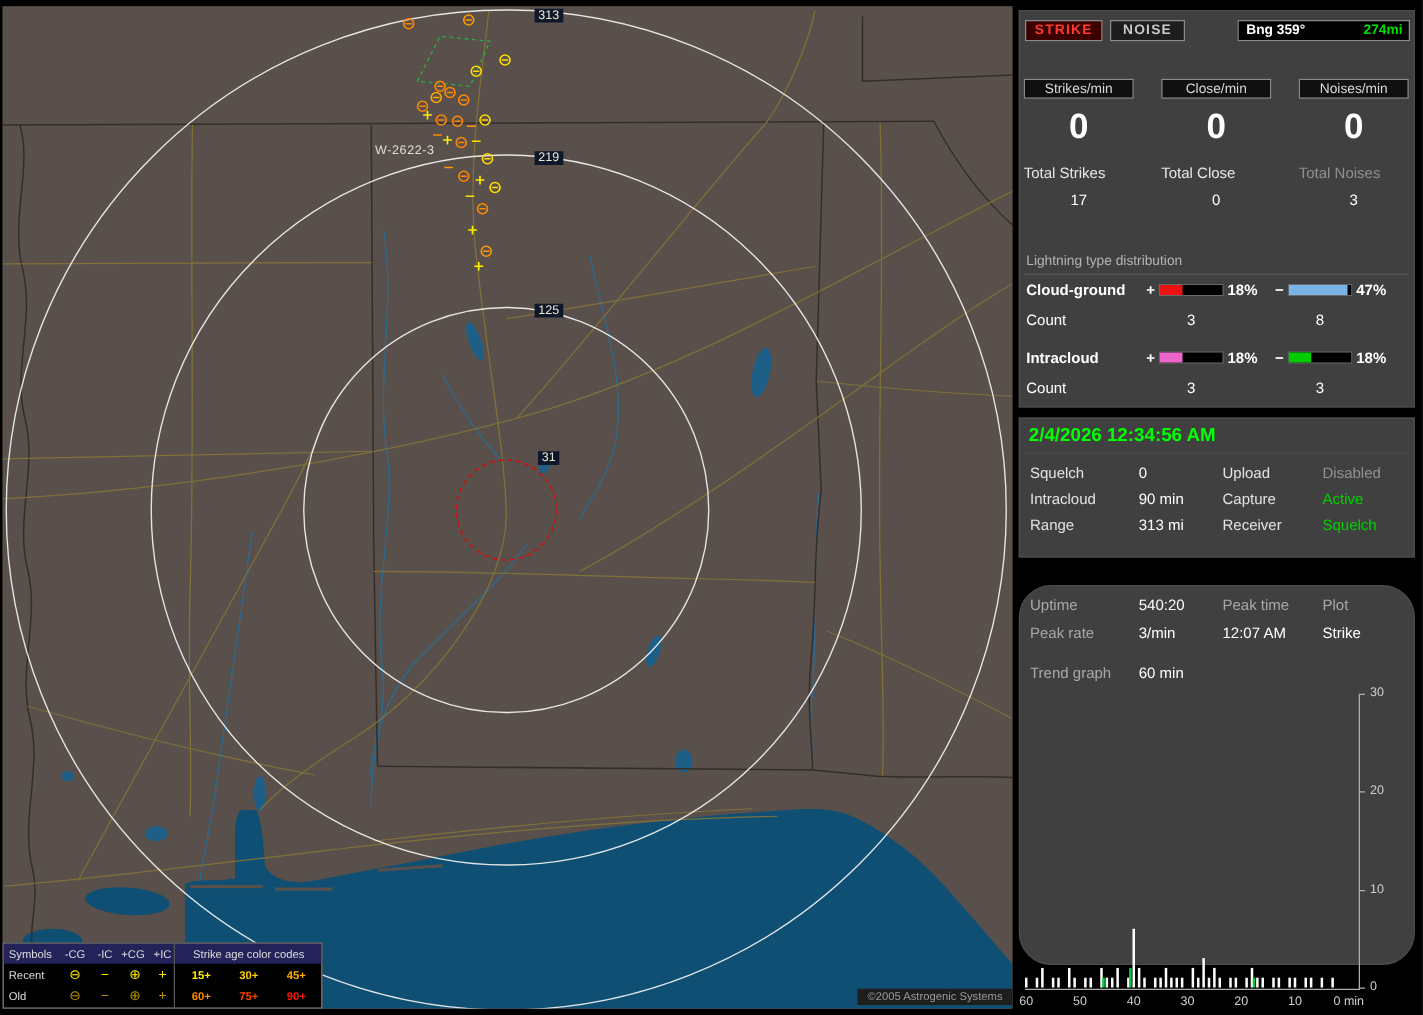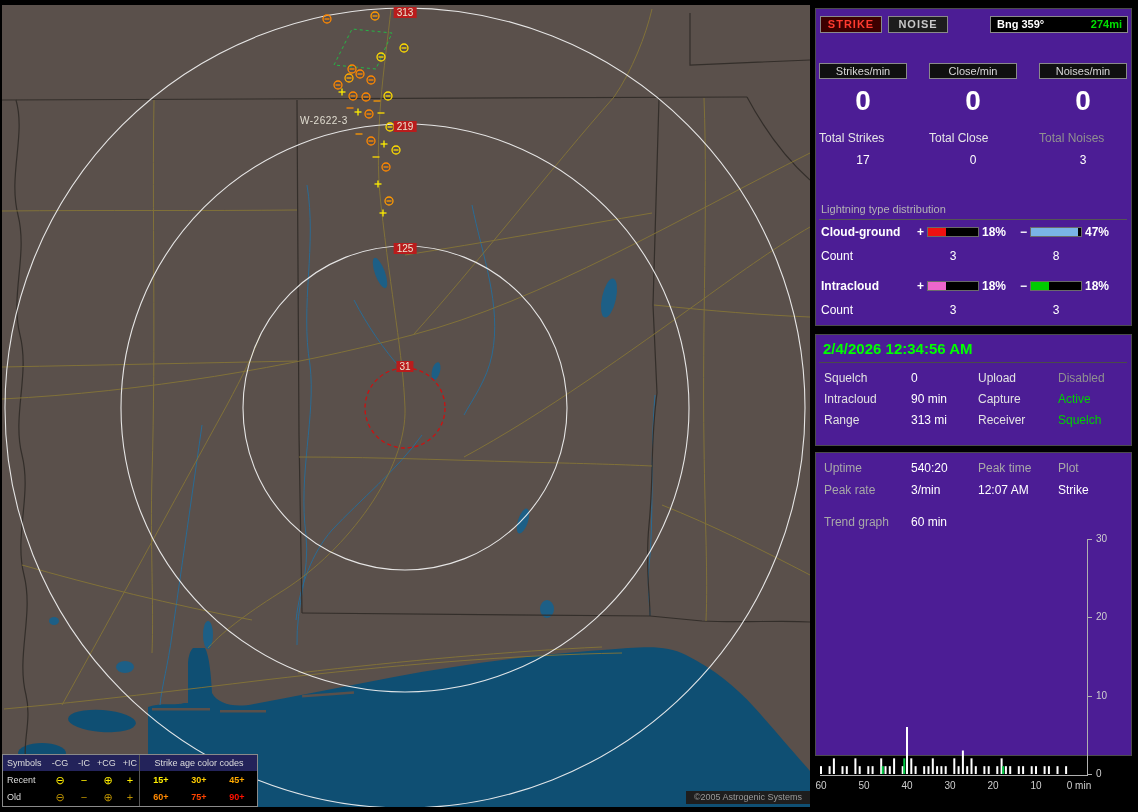--- a/index.html
+++ b/index.html
@@ -4,41 +4,41 @@
 <style>
   html,body{margin:0;padding:0;background:#000;}
   body{width:1138px;height:812px;overflow:hidden;position:relative;
        font-family:"Liberation Sans",sans-serif;color:#ddd;}
   .screen{position:absolute;inset:0;}
 
   
   .map{position:absolute;left:2px;top:5px;width:808px;height:802px;background:#5a504b;overflow:hidden;}
   .map svg{position:absolute;left:0;top:0;}
   .ring-label{position:absolute;transform:translateX(-50%);font-size:10px;line-height:11px;
-              color:#ece6d2;background:#b91c1c;padding:0 3px;white-space:nowrap;}
+              color:#ece6d2;background:#0f172a;padding:0 3px;white-space:nowrap;margin-left:34px;}
   .storm-label{position:absolute;font-size:10px;color:#e0dcd0;letter-spacing:.5px;}
   .credit{position:absolute;left:684px;top:786px;width:124px;height:13px;background:#1e1e1e;
           color:#9a9a9a;font-size:9px;text-align:center;line-height:13px;}
 
   
   .legend{position:absolute;left:0;top:749px;width:256px;height:53px;background:#000;
           border:1px solid #8a8a8a;box-sizing:border-box;font-size:9px;}
   .legend .hdr{position:absolute;left:0;top:0;width:100%;height:16px;background:#23235a;}
   .legend .cell{position:absolute;line-height:16px;color:#ddd;white-space:nowrap;}
   .legend .sym{font-size:11px;line-height:17px;text-align:center;width:20px;}
   .legend .vdiv{position:absolute;left:136px;top:0;width:1px;height:51px;background:#555;}
   .legend .row2{top:17px;} .legend .row3{top:34px;}
   .legend .age{width:32px;text-align:center;font-weight:bold;}
 
   
   .sidebar{position:absolute;left:815px;top:8px;width:317px;height:802px;}
-  .panel{position:absolute;left:0;width:317px;background:#4c1d95;border:1px solid #4c4c4c;box-sizing:border-box;}
+  .panel{position:absolute;left:0;width:317px;background:#404040;border:1px solid #4c4c4c;box-sizing:border-box;}
   .panel-a{top:0;height:318px;}
   .panel-b{top:326px;height:112px;}
-  .panel-c{top:444px;height:304px;}
+  .panel-c{top:460px;height:304px;border-radius:26px;}
 
   .btn{position:absolute;height:17px;line-height:15px;text-align:center;font-size:11px;font-weight:bold;
        box-sizing:border-box;border:1px solid #8a8a8a;cursor:default;}
   .btn-strike{left:4px;top:7px;width:62px;color:#ff3b30;background:#3c0000;letter-spacing:1px;}
   .btn-noise{left:72px;top:7px;width:60px;color:#c9c9c9;background:#1d1d1d;letter-spacing:1px;}
   .bng{position:absolute;left:174px;top:7px;width:138px;height:17px;border:1px solid #8a8a8a;
        box-sizing:border-box;background:#000;font-size:11px;font-weight:bold;line-height:15px;}
   .bng .b-l{position:absolute;left:6px;color:#fff;}
   .bng .b-r{position:absolute;right:5px;color:#00e000;}
 

